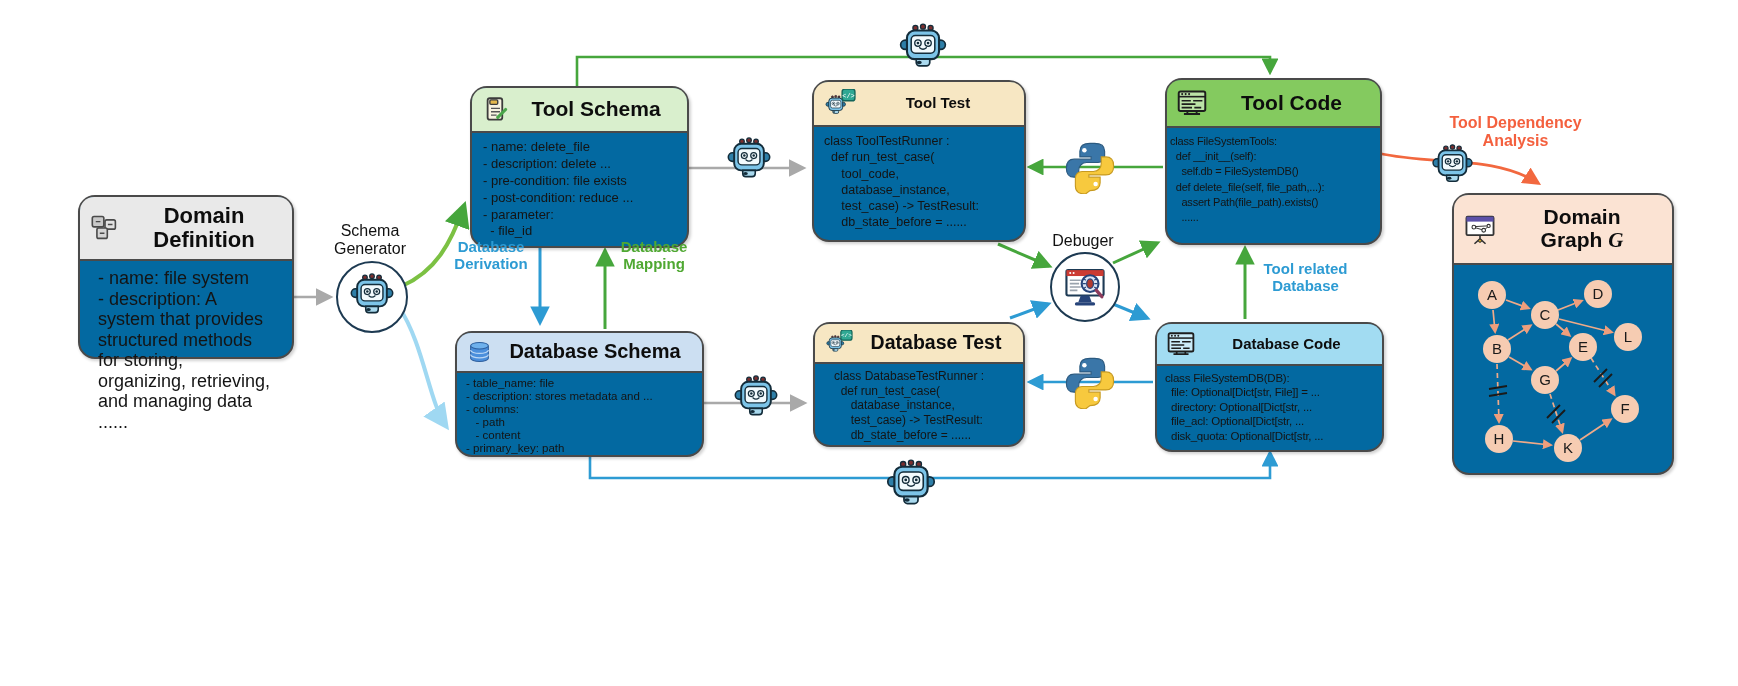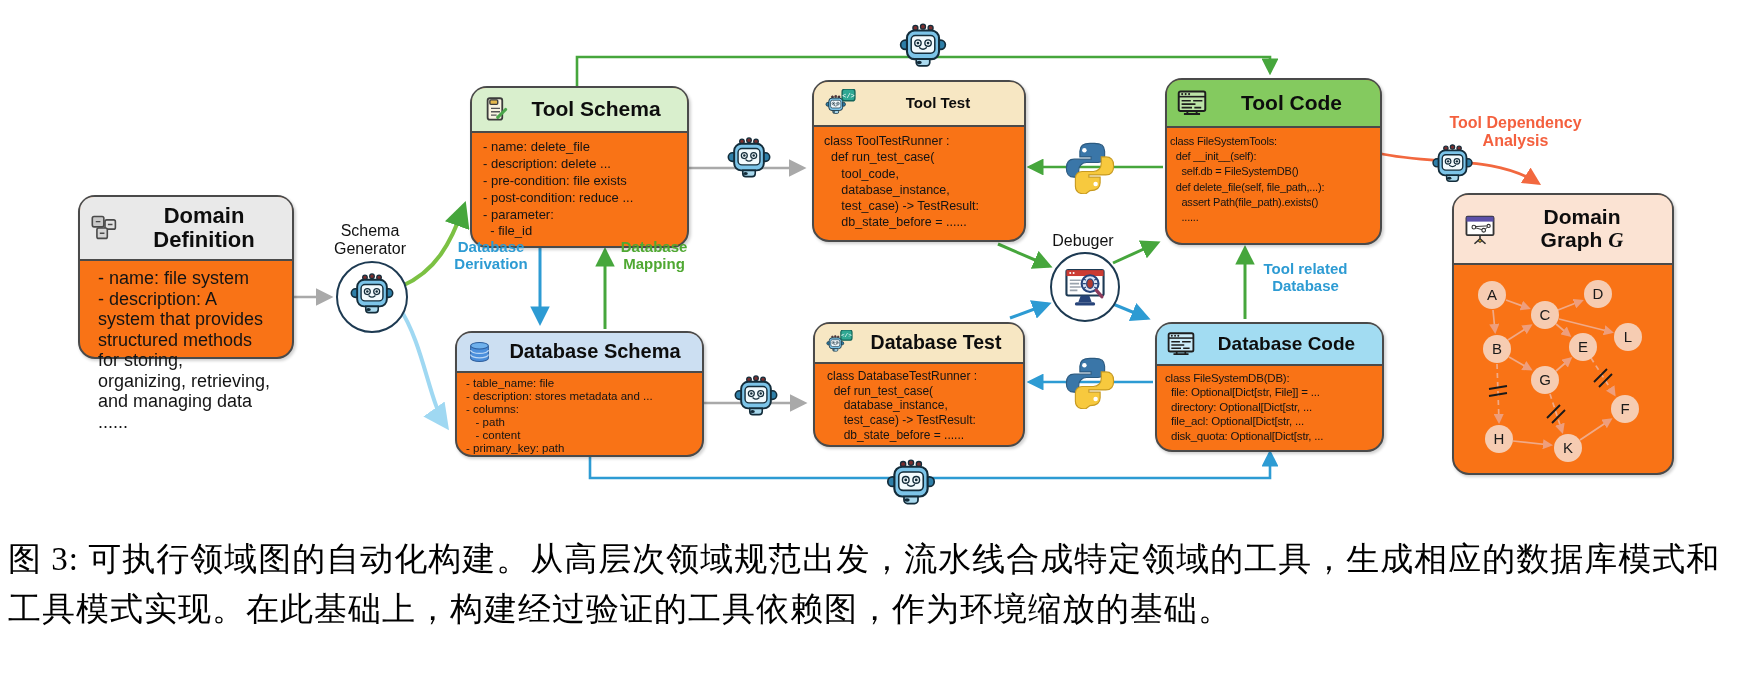--- a/index.html
+++ b/index.html
@@ -1,20 +1,20 @@
 <!DOCTYPE html>
 <html><head>
 <meta charset="utf-8">
 <style>
   html,body{margin:0;padding:0;background:#fff;}
   #canvas{position:relative;width:1738px;height:686px;background:#fff;overflow:hidden;
           font-family:"Liberation Sans",sans-serif;}
   svg{display:block;}
   #overlay{position:absolute;left:0;top:0;z-index:1;}
-  .box{position:absolute;background:#f97316;border:2.2px solid #4a4a4a;border-radius:17px;
+  .box{position:absolute;background:#0369a1;border:2.2px solid #4a4a4a;border-radius:17px;
        box-shadow:1.5px 2px 3px rgba(0,0,0,.18);z-index:2;}
   .hdr{display:flex;align-items:center;gap:6px;padding:0 10px;
        border-bottom:2.2px solid #4a4a4a;border-radius:14px 14px 0 0;box-sizing:border-box;}
   .ttl{flex:1;text-align:center;font-weight:700;color:#0d0d0d;line-height:1.08;}
   .bd{padding:6px 10px;color:#141414;}
   .pre div{white-space:pre;}
   .lbl{position:absolute;z-index:4;text-align:center;font-weight:600;line-height:1.15;}
   .circ{position:absolute;z-index:3;background:#fff;border:2.5px solid #1d3a52;border-radius:50%;
         display:flex;align-items:center;justify-content:center;}
   .sprite{position:absolute;z-index:3;}
@@ -240,37 +240,37 @@
 
   <div class="box" style="left:813px;top:322px;width:208px;height:121px">
     <div class="hdr" style="height:40px;background:#f7e7c3">
       <span>
           <svg width="28" height="26">
             <use href="#robot-bubble"></use>
           </svg>
         </span>
       <span class="ttl" style="font-size:19.5px">Database Test</span>
     </div>
-    <div class="bd pre" style="font-size:12px;line-height:1.22;padding:5px 12px">
+    <div class="bd pre" style="font-size:12px;line-height:1.22;padding:5px 19px">
       <div>class DatabaseTestRunner :</div>
       <div>  def run_test_case(</div>
       <div>     database_instance,</div>
       <div>     test_case) -&gt; TestResult:</div>
       <div>     db_state_before = ......</div>
     </div>
   </div>
 
   <div class="box" style="left:1155px;top:322px;width:225px;height:126px">
     <div class="hdr" style="height:42px;background:#a2dcf2">
       <span>
           <svg width="28" height="26">
             <use href="#codewin"></use>
           </svg>
         </span>
-      <span class="ttl" style="font-size:19px">Database Code</span>
+      <span class="ttl" style="font-size:15px">Database Code</span>
     </div>
     <div class="bd pre" style="font-size:11.5px;line-height:1.25;padding:5px 8px;letter-spacing:-0.2px">
       <div>class FileSystemDB(DB):</div>
       <div>  file: Optional[Dict[str, File]] = ...</div>
       <div>  directory: Optional[Dict[str, ...</div>
       <div>  file_acl: Optional[Dict[str, ...</div>
       <div>  disk_quota: Optional[Dict[str, ...</div>
     </div>
   </div>
 
@@ -392,15 +392,14 @@
       <use href="#python"></use>
     </svg>
 
   <div class="lbl" style="left:322px;top:222px;width:96px;font-size:16px;color:#111;font-weight:500">Schema Generator</div>
   <div class="lbl" style="left:450px;top:238px;width:82px;font-size:15px;color:#2d9bd3">Database Derivation</div>
   <div class="lbl" style="left:614px;top:238px;width:80px;font-size:15px;color:#4fa832">Database Mapping</div>
   <div class="lbl" style="left:1043px;top:232px;width:80px;font-size:16px;color:#111;font-weight:500">Debuger</div>
   <div class="lbl" style="left:1258px;top:260px;width:95px;font-size:15px;color:#2d9bd3">Tool related Database</div>
   <div class="lbl" style="left:1438px;top:114px;width:155px;font-size:16px;color:#f4603e">Tool Dependency Analysis</div>
 
-  <div id="caption">图 3: 可执行领域图的自动化构建。从高层次领域规范出发，流水线合成特定领域的工具，生成相应的数据库模式和工具模式实现。在此基础上，构建经过验证的工具依赖图，作为环境缩放的基础。</div>
 
 </div>
 
 </body></html>

